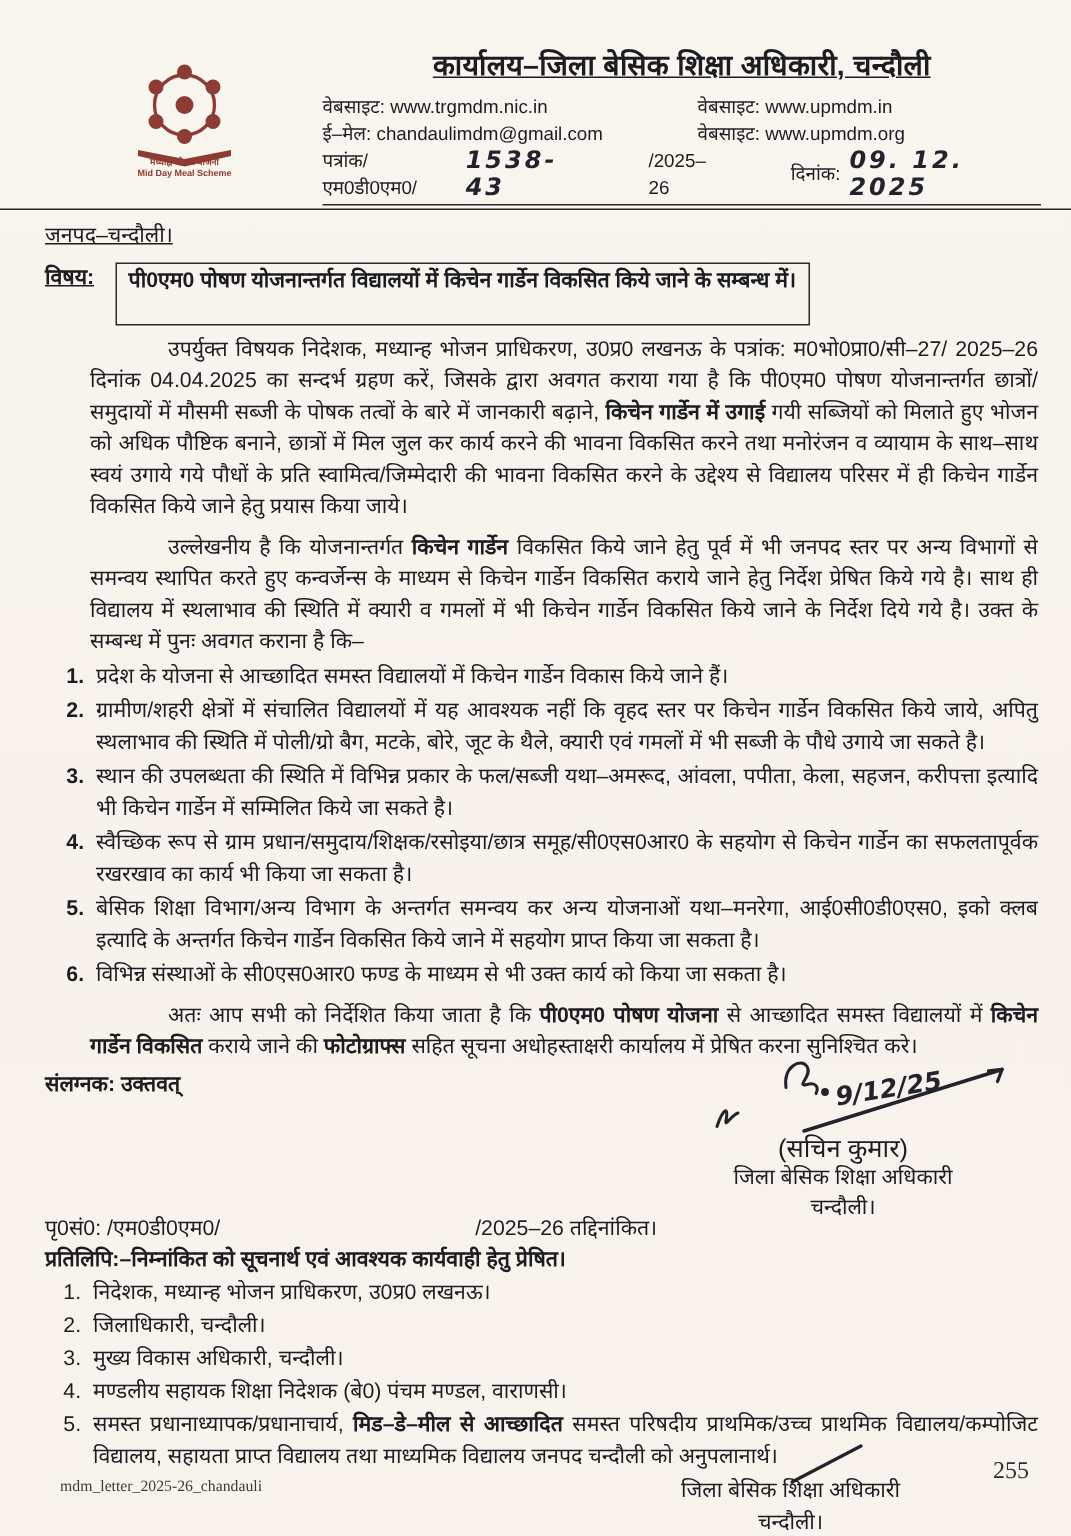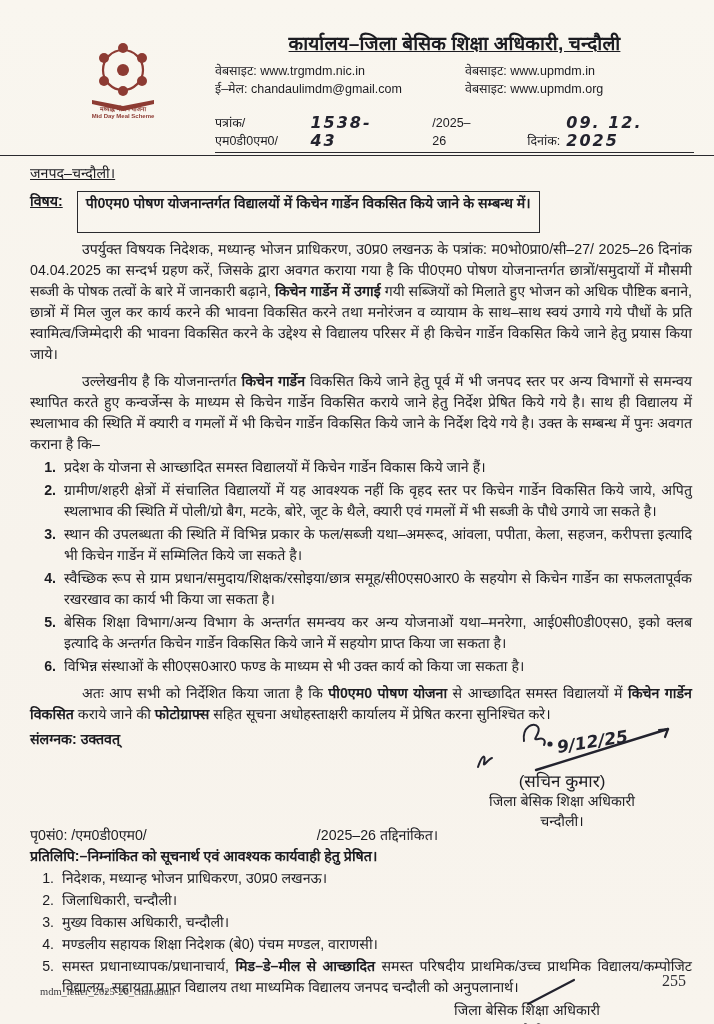--- a/index.html
+++ b/index.html
@@ -20,33 +20,33 @@
   .logo-cap{position:absolute;left:0;top:66px;width:110px;text-align:center;
     font-size:6px;line-height:7px;color:#8d3b33;font-weight:bold;}
   .head-title{margin-left:185px;text-align:center;font-size:19px;font-weight:bold;
     text-decoration:underline;letter-spacing:.2px;}
   .head-rows{margin-left:185px;margin-top:6px;font-size:12.5px;line-height:18px;}
   .head-row{display:flex;}
   .head-col-l{width:250px;}
   .head-col-r{flex:1;}
   .hand{font-family:"DejaVu Sans",sans-serif;font-style:italic;font-weight:bold;
     color:#23232e;letter-spacing:2px;font-size:16px;}
-  .patrank-row{display:flex;align-items:flex-end;border-bottom:1.5px solid #2a2a2e;
-    padding-bottom:2px;margin-top:16px;}
+  .patrank-row{display:flex;align-items:center;border-bottom:1.5px solid #2a2a2e;
+    padding-bottom:2px;margin-top:0;}
   .full-rule{border-bottom:1.6px solid #2a2a2e;margin:2px 0 0 0;width:714px;margin-left:-30px;}
 
   
   .letterbody{padding:4px 22px 0 30px;font-size:14.2px;line-height:21px;text-align:justify;}
   .recipient{line-height:20px;margin-top:3px;}
   .recipient .l2{text-decoration:underline;}
   .subject-row{display:flex;margin-top:8px;align-items:flex-start;}
   .subject-label{font-weight:bold;text-decoration:underline;margin-right:14px;white-space:nowrap;}
   .subject-box{border:1.4px solid #2a2a2e;padding:1px 8px 18px 8px;font-weight:bold;}
 
-  .para{margin-top:6px;}
+  .para{margin-top:6px;margin-left:30px;}
   .para.indent{text-indent:52px;}
 
   ol.points{margin:2px 0 0 0;padding-left:30px;}
   ol.points li{margin-top:2px;padding-left:4px;}
   ol.points li::marker{font-weight:bold;}
 
   .enclosure-row{display:flex;justify-content:space-between;margin-top:4px;}
   .enclosure{font-weight:bold;white-space:nowrap;}
 
   

